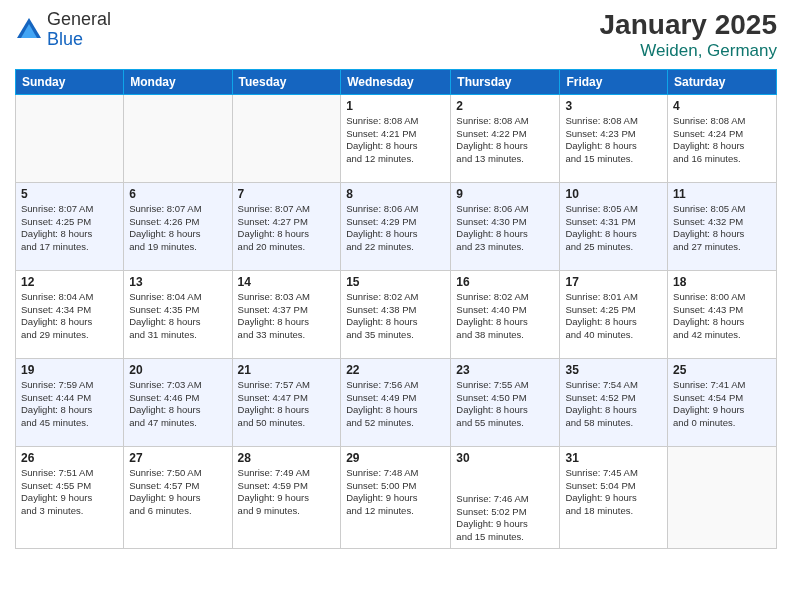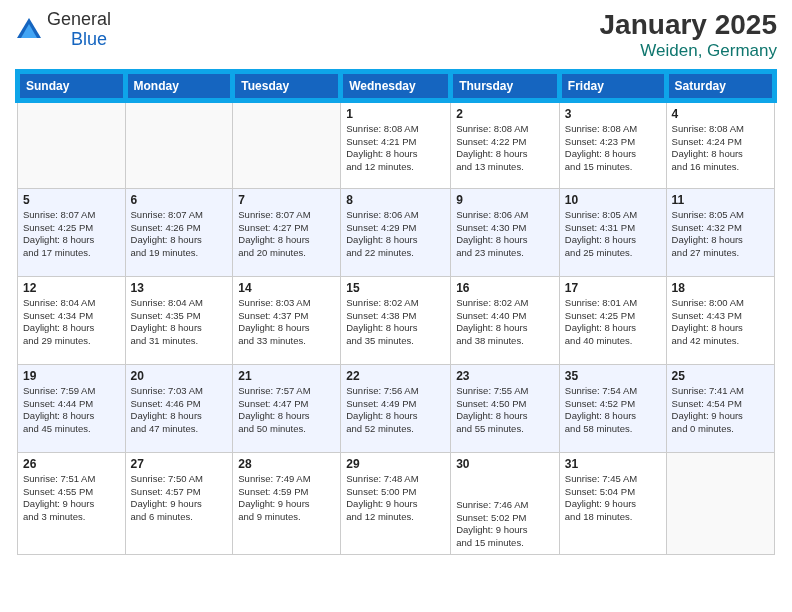--- a/index.html
+++ b/index.html
@@ -25,21 +25,21 @@
       display: flex;
       align-items: center;
       gap: 4px;
     }
     .logo-text {
       font-size: 18px;
       font-weight: normal;
       line-height: 1.1;
     }
     .logo-general { color: #333; }
-    .logo-blue { color: #1565c0; margin-left: 24px; }
+    .logo-blue { color: #1565c0; }
     .logo-icon {
       width: 28px;
       height: 28px;
     }
     .title-section {
       text-align: right;
     }
     .month-title {
       font-size: 28px;
       font-weight: bold;
@@ -54,21 +54,21 @@
       width: 100%;
       border-collapse: collapse;
     }
     .calendar th {
       background-color: #1565c0;
       color: white;
       text-align: left;
       padding: 5px 6px;
       font-size: 12px;
       font-weight: bold;
-      border: 5px solid #0ea5e9;
+      border: 1px solid #0ea5e9;
     }
     .calendar td {
       border: 1px solid #ccc;
       vertical-align: top;
       padding: 4px 5px;
       width: 113px;
       height: 88px;
       font-size: 10px;
       color: #333;
       background: #fff;

